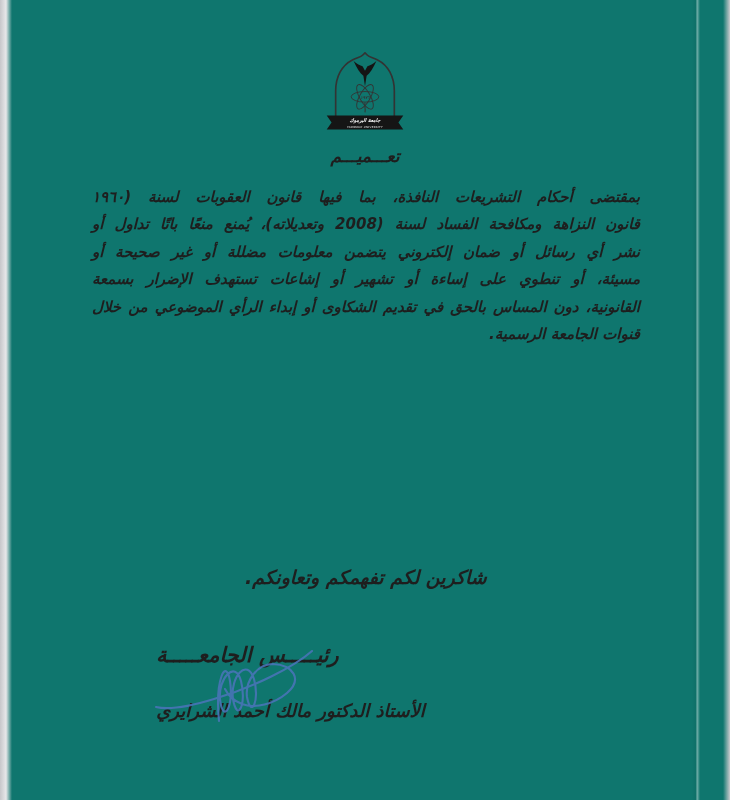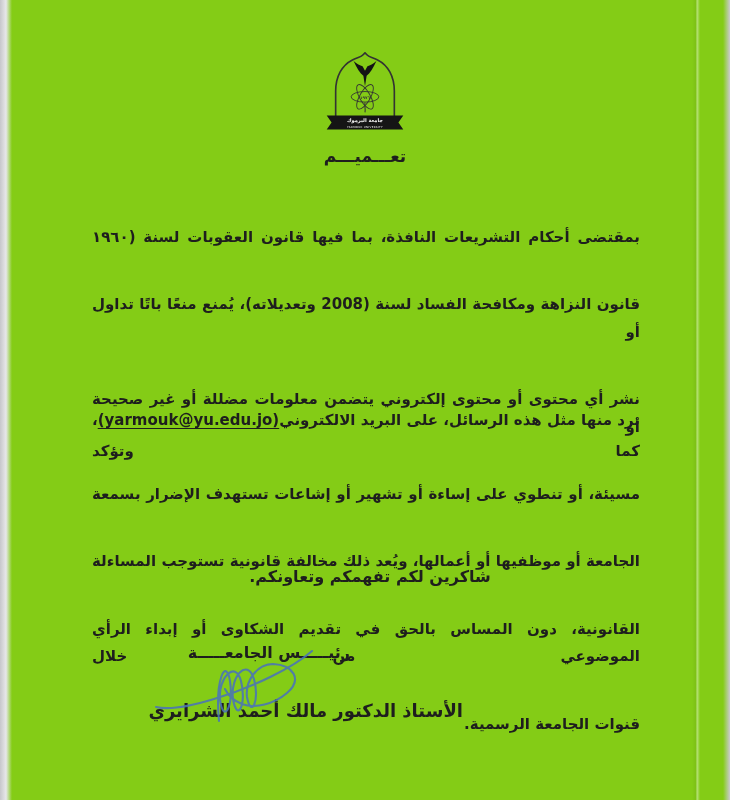--- a/index.html
+++ b/index.html
@@ -1,58 +1,59 @@
 <!DOCTYPE html>
 <html lang="ar" dir="rtl"><head>
 <meta charset="utf-8">
 <style>
   html,body{margin:0;padding:0;background:#ffffff;}
   .page{
     position:relative;width:730px;height:800px;overflow:hidden;
-    background:#84cc16;color:#1e1e1e;direction:rtl;
+    background:#0f766e;color:#1e1e1e;direction:rtl;
     font-family:"DejaVu Sans", sans-serif;
+    font-style:italic;
   }
   .edge-left{position:absolute;top:0;bottom:0;left:0;width:12px;
     background:linear-gradient(to right,#c7c7ca 0,#e7e7e9 50%,rgba(243,243,244,0) 100%);}
   .edge-right{position:absolute;top:0;bottom:0;right:0;width:7px;
     background:linear-gradient(to left,#cbcbce 0,rgba(243,243,244,0) 100%);}
   .fold{position:absolute;top:0;bottom:0;left:692px;width:8px;
     background:linear-gradient(to right,rgba(0,0,0,0) 0,rgba(0,0,0,0.05) 45%,rgba(255,255,255,0.4) 65%,rgba(0,0,0,0) 100%);}
   .logo{position:absolute;top:52px;left:324px;width:82px;height:88px;}
   .logo svg{width:100%;height:100%;}
   .title{
     position:absolute;top:146px;left:0;width:100%;text-align:center;
     font-size:17px;font-weight:700;letter-spacing:.5px;
   }
   .p1{position:absolute;top:184px;right:90px;width:548px;}
   .p2{position:absolute;top:405px;right:90px;width:548px;}
   .line{
     font-size:15px;font-weight:700;
     text-align:justify;text-align-last:justify;-moz-text-align-last:justify;
     white-space:normal;
   }
-  .p1 .line{line-height:27.4px;margin-top:40px;}
+  .p1 .line{line-height:27.4px;}
   .p2 .line{line-height:31px;}
   .line.last{text-align:left;text-align-last:right;-moz-text-align-last:right;}
   .email{
     direction:ltr;unicode-bidi:isolate;
     text-decoration:underline;text-underline-offset:3px;
     font-weight:700;
   }
   .closing{
-    position:absolute;top:565px;left:245px;width:250px;text-align:center;
-    font-size:16px;font-weight:700;line-height:24px;
+    position:absolute;top:565px;left:245px;width:250px;text-align:left;
+    font-size:19px;font-weight:700;line-height:24px;
   }
   .signer-title{
-    position:absolute;top:643px;left:156px;width:194px;text-align:right;
-    font-size:16px;font-weight:700;
+    position:absolute;top:643px;left:156px;width:194px;text-align:left;
+    font-size:21px;font-weight:700;
   }
   .signature{position:absolute;top:645px;left:126px;width:216px;height:100px;z-index:3;}
   .signer-name{
-    position:absolute;top:700px;left:118px;width:345px;
+    position:absolute;top:700px;left:118px;width:345px;text-align:center;
     font-size:18px;font-weight:700;z-index:2;
   }
 </style>
 </head>
 <body>
 
 <div class="page">
 
   <div class="edge-left"></div>
   <div class="edge-right"></div>
@@ -73,29 +74,27 @@
       <text x="50" y="86" font-size="6.2" text-anchor="middle" fill="#f5f5f5" font-weight="bold">جامعة اليرموك</text>
       <text x="50" y="92.8" font-size="3.3" text-anchor="middle" fill="#f5f5f5" letter-spacing="0.4">YARMOUK UNIVERSITY</text>
     </svg>
   </div>
 
   <div class="title">تعـــميـــم</div>
 
   <div class="p1">
     <div class="line">بمقتضى أحكام التشريعات النافذة، بما فيها قانون العقوبات لسنة (١٩٦٠</div>
     <div class="line">قانون النزاهة ومكافحة الفساد لسنة (2008 وتعديلاته)، يُمنع منعًا باتًا تداول أو</div>
-    <div class="line">نشر أي محتوى أو محتوى إلكتروني يتضمن معلومات مضللة أو غير صحيحة أو</div>
+    <div class="line">نشر أي رسائل أو ضمان إلكتروني يتضمن معلومات مضللة أو غير صحيحة أو</div>
     <div class="line">مسيئة، أو تنطوي على إساءة أو تشهير أو إشاعات تستهدف الإضرار بسمعة</div>
-    <div class="line">الجامعة أو موظفيها أو أعمالها، ويُعد ذلك مخالفة قانونية تستوجب المساءلة</div>
     <div class="line">القانونية، دون المساس بالحق في تقديم الشكاوى أو إبداء الرأي الموضوعي من خلال</div>
     <div class="line last">قنوات الجامعة الرسمية.</div>
   </div>
 
   <div class="p2">
-    <div class="line"><span>ترد منها مثل هذه الرسائل، على البريد الالكتروني</span><span class="email" dir="ltr">(yarmouk@yu.edu.jo)</span><span>، كما وتؤكد</span></div>
   </div>
 
   <div class="closing">شاكرين لكم تفهمكم وتعاونكم.</div>
 
   <div class="signer-title">رئيـــــس الجامعـــــة</div>
 
   <svg class="signature" viewBox="0 0 216 100" xmlns="http://www.w3.org/2000/svg">
     <g fill="none" stroke="#4a74b8" stroke-width="2.1" stroke-linecap="round" opacity="0.88">
       <path d="M186,6 C168,22 128,42 88,54 C62,62 42,65 30,62"></path>
       <path d="M93,76 C89,34 100,12 104,36 C108,62 97,80 94,54 C92,34 109,14 115,36 C121,60 111,78 107,54 C104,32 121,12 128,34 C134,56 125,74 121,52 C119,36 131,19 147,19 C167,20 177,34 161,48 C148,59 129,64 116,59 C108,56 102,50 99,44"></path>

